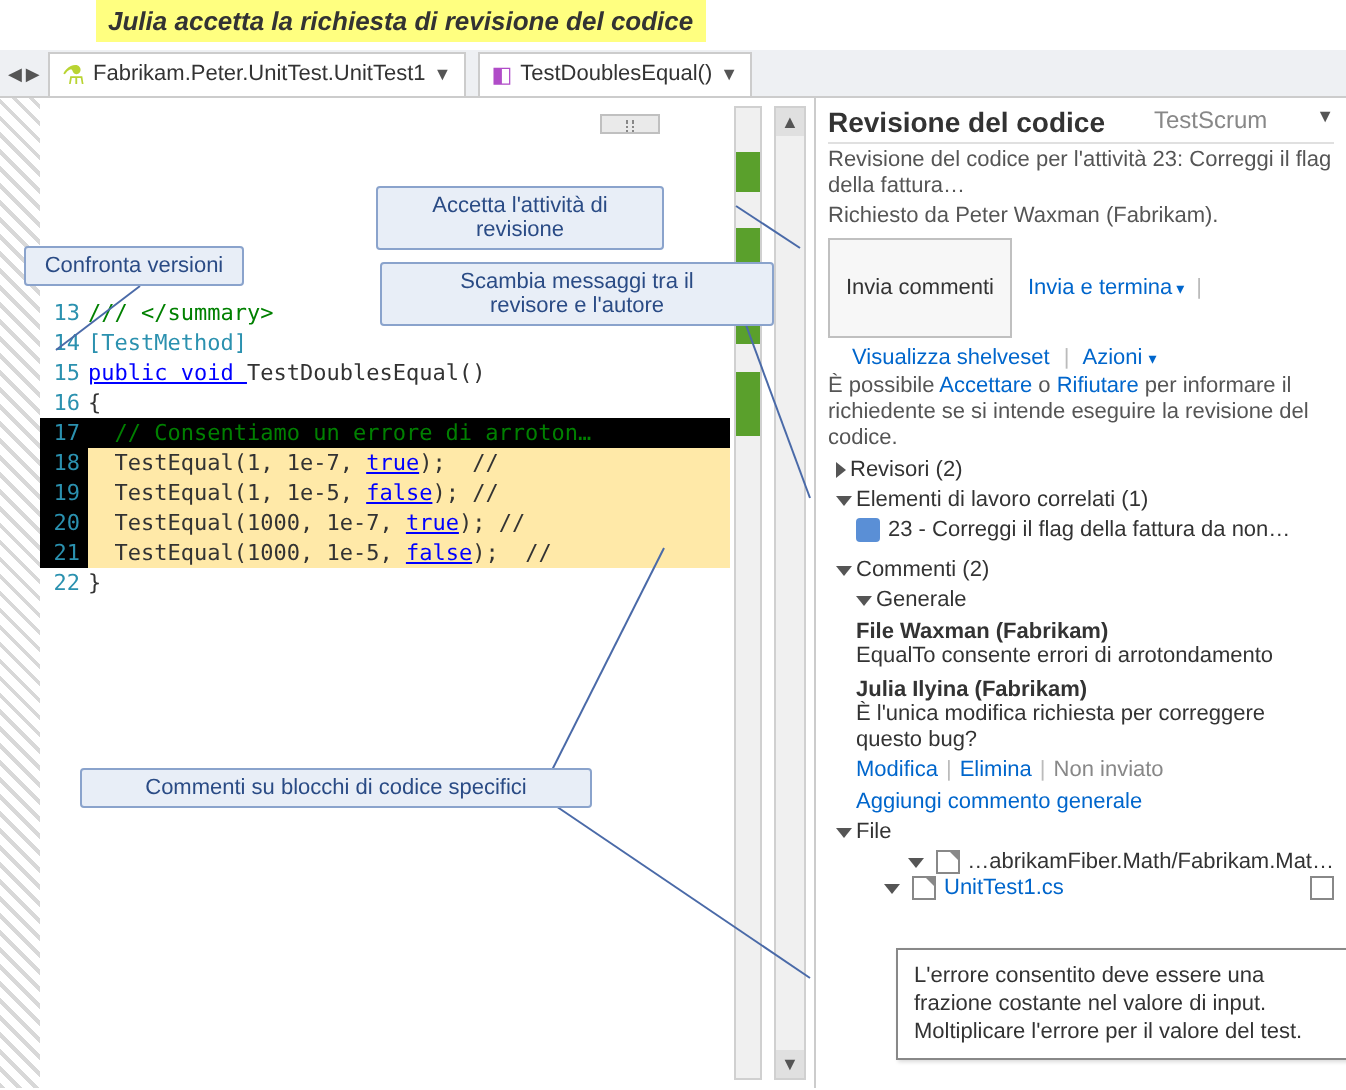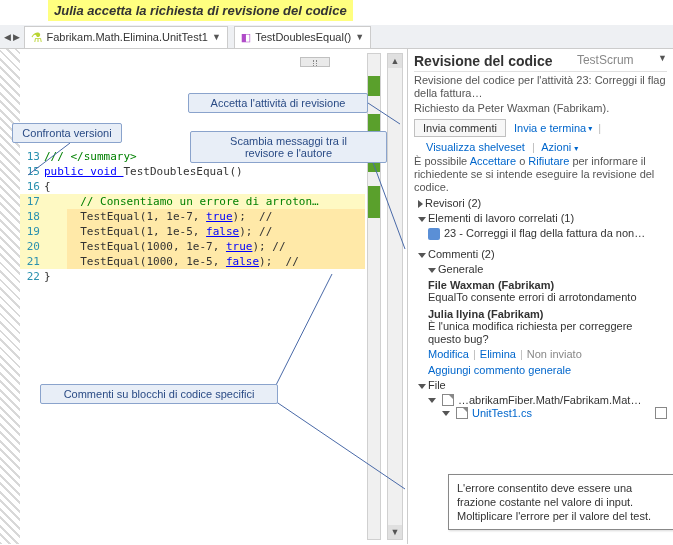--- a/index.html
+++ b/index.html
@@ -10,52 +10,52 @@
   .tab .drop { font-size: 9px; color: #555; }
   .flask { color: #b9d432; font-size: 13px; }
   .main { display: flex; height: calc(100% - 50px); }
   .code-col { flex: 1 1 auto; position: relative; border-right: 1px solid #ccc; background: #fff; }
   .panel-col { width: 265px; flex: none; padding: 4px 6px; font-size: 11px; position: relative; }
   .gutter { position: absolute; left: 0; top: 0; bottom: 0; width: 20px; background: repeating-linear-gradient(45deg, #d8d8d8 0 2px, transparent 2px 6px); }
   .code-area { position: absolute; left: 20px; top: 100px; right: 42px; }
   .line { display: flex; font-family: Consolas, monospace; font-size: 11px; line-height: 15px; white-space: pre; }
   .ln { width: 24px; text-align: right; color: #2b91af; padding-right: 4px; flex: none; }
   .ct { flex: 1; }
-  .diff-green { background: #fef9c3; gap: 23px; }
+  .diff-green { background: #000000; }
   .hl { background: #ffe9a8; }
   .kw { color: #0000ff; text-decoration: underline; }
   .cm { color: #008000; }
   .ty { color: #2b91af; }
   .splitter { position: absolute; top: 8px; left: 300px; width: 30px; height: 10px; background: #eaeaea; border: 1px solid #c0c0c0; }
   .splitter::after{content:"";position:absolute;left:12px;top:2px;width:2px;height:6px;border-left:1px dotted #888;border-right:1px dotted #888;}
   .minimap { position: absolute; right: 26px; top: 4px; width: 14px; bottom: 4px; background: #f0f0f0; border: 1px solid #d0d0d0; }
   .mm-green { position: absolute; left: 0; right: 0; background: #5aa02c; }
   .scrollbar { position: absolute; right: 4px; top: 4px; width: 16px; bottom: 4px; background: #f0f0f0; border: 1px solid #d0d0d0; }
   .sb-up,.sb-down{position:absolute;left:0;right:0;height:14px;background:#e0e0e0;text-align:center;font-size:9px;line-height:14px;color:#555;}
   .sb-up{top:0;} .sb-down{bottom:0;}
   .callout { position: absolute; background: #e8eef7; border: 1px solid #8aa3cc; padding: 3px 6px; font-size: 11px; color: #2a4b85; text-align: center; border-radius: 2px; z-index: 5; }
   svg.leader { position: absolute; top: 0; left: 0; pointer-events: none; z-index: 4; }
   .panel-header { display: flex; justify-content: space-between; border-bottom: 1px solid #e0e0e0; padding-bottom: 2px; margin-bottom: 2px; }
   .panel-title { font-size: 14px; font-weight: 600; color: #333; }
   .panel-team { font-size: 12px; color: #888; }
   .desc { color: #555; margin: 2px 0; line-height: 13px; }
   .btnrow { display: flex; gap: 2px; margin: 4px 0; align-items: center; }
-  .btn { border: 1px solid #c0c0c0; background: #f7f7f7; padding: 2px 8px; font-size: 11px; cursor: default; }
+  .btn { border: 1px solid #c0c0c0; background: #f7f7f7; padding: 18px 8px; font-size: 11px; cursor: default; }
   .link { color: #0066cc; }
   .linkrow { margin: 2px 12px; color: #888; }
   .sep { color: #bbb; margin: 0 4px; }
   .triangle { display: inline-block; width: 0; height: 0; border-style: solid; vertical-align: middle; margin-right: 2px;}
   .tri-r { border-width: 4px 0 4px 5px; border-color: transparent transparent transparent #555; }
   .tri-d { border-width: 5px 4px 0 4px; border-color: #555 transparent transparent transparent; }
   .section { margin: 3px 0 3px 4px; cursor: default; }
   .sub { margin-left: 14px; }
   .comment-author { font-weight: bold; margin-top: 4px; }
   .comment-body { margin-left: 0; color: #333; line-height: 13px; }
   .comment-links { margin: 2px 0 4px 0; color: #888; }
-  .file-row { display: flex; align-items: center; gap: 4px; margin: 1px 0; }
+  .file-row { display: flex; align-items: center; gap: 4px; margin: 1px 0; justify-content: flex-end; }
   .file-ico { display:inline-block; width:12px; height:12px; background:#fff;border:1px solid #888;position:relative;}
   .file-ico::after{content:"";position:absolute;right:0;top:0;width:0;height:0;border-style:solid;border-width:0 4px 4px 0;border-color:transparent #888 transparent transparent;}
   .chk { width: 12px; height: 12px; border: 1px solid #888; background: #fff; }
   .popup { position: absolute; background: #fff; border: 1px solid #888; padding: 6px 8px; font-size: 11px; line-height: 14px; width: 234px; z-index: 10; box-shadow: 1px 1px 2px rgba(0,0,0,0.15);}
   .wi-ico{display:inline-block;width:12px;height:12px;background:#5a8fd6;border-radius:2px;vertical-align:middle;margin-right:4px;}
   .nav-icons{display:flex;gap:2px;align-items:center;padding:0 4px;}
   .nav-tri{font-size:9px;color:#555;}
 </style>
 </head>
 <body>
@@ -66,39 +66,40 @@
 <div class="banner">Julia accetta la richiesta di revisione del codice</div>
 
 
 <div class="tabs">
   <div class="nav-icons">
       <span class="nav-tri">◀</span>
       <span class="nav-tri">▶</span>
     </div>
   <div class="tab">
     <span class="flask">⚗</span>
-    <span>Fabrikam.Math.Elimina.UnitTest1</span>
+    <span>Fabrikam.Peter.UnitTest.UnitTest1</span>
     <span class="drop">▼</span>
   </div>
   <div style="width:6px"></div>
   <div class="tab">
     <span style="color:#b04cc8">◧</span>
     <span>TestDoublesEqual()</span>
     <span class="drop">▼</span>
   </div>
 </div>
 
 <div class="main">
 
   <div class="code-col">
     <div class="gutter"></div>
     <div class="splitter"></div>
 
     <div class="code-area" id="code-area">
         <div class="line"><span class="ln">13</span><span class="ct"><span class="cm">/// &lt;/summary&gt;</span></span></div>
+        <div class="line"><span class="ln">14</span><span class="ct"><span class="ty">[TestMethod]</span></span></div>
         <div class="line"><span class="ln">15</span><span class="ct"><span class="kw">public void </span><span>TestDoublesEqual()</span></span></div>
         <div class="line"><span class="ln">16</span><span class="ct"><span>{</span></span></div>
         <div class="line diff-green"><span class="ln">17</span><span class="ct"><span class="cm">  // Consentiamo un errore di arroton…</span></span></div>
         <div class="line diff-green"><span class="ln">18</span><span class="ct hl"><span>  TestEqual(1, 1e-7, </span><span class="kw">true</span><span>);  //</span></span></div>
         <div class="line diff-green"><span class="ln">19</span><span class="ct hl"><span>  TestEqual(1, 1e-5, </span><span class="kw">false</span><span>); //</span></span></div>
         <div class="line diff-green"><span class="ln">20</span><span class="ct hl"><span>  TestEqual(1000, 1e-7, </span><span class="kw">true</span><span>); //</span></span></div>
         <div class="line diff-green"><span class="ln">21</span><span class="ct hl"><span>  TestEqual(1000, 1e-5, </span><span class="kw">false</span><span>);  //</span></span></div>
         <div class="line"><span class="ln">22</span><span class="ct"><span>}</span></span></div>
       </div>
 
@@ -107,24 +108,24 @@
       <div class="mm-green" style="top:60px;height:58px;"></div>
       <div class="mm-green" style="top:132px;height:32px;"></div>
     </div>
 
     <div class="scrollbar">
       <div class="sb-up">▲</div>
       <div class="sb-down">▼</div>
     </div>
 
     <div class="callout" style="left:12px; top:74px; width:110px;">Confronta versioni</div>
-    <div class="callout" style="left:188px; top:44px; width:180px;">Accetta l'attività di revisione</div>
+    <div class="callout" style="left:188px; top:44px; width:144px;">Accetta l'attività di revisione</div>
     <div class="callout" style="left:190px; top:82px; width:197px; white-space:pre-line;">Scambia messaggi tra il
 revisore e l'autore</div>
-    <div class="callout" style="left:40px; top:335px; width:238px;">Commenti su blocchi di codice specifici</div>
+    <div class="callout" style="left:40px; top:335px; width:256px;">Commenti su blocchi di codice specifici</div>
 
     <svg class="leader" width="408" height="520">
       <path d="M70 94 L28 126" stroke="#4a6aa8" fill="none"></path>
       <path d="M368 54 L400 75" stroke="#4a6aa8" fill="none"></path>
       <path d="M368 100 L405 200" stroke="#4a6aa8" fill="none"></path>
       <path d="M272 344 L332 225" stroke="#4a6aa8" fill="none"></path>
       <path d="M272 350 L405 440" stroke="#4a6aa8" fill="none"></path>
     </svg>
   </div>
 

